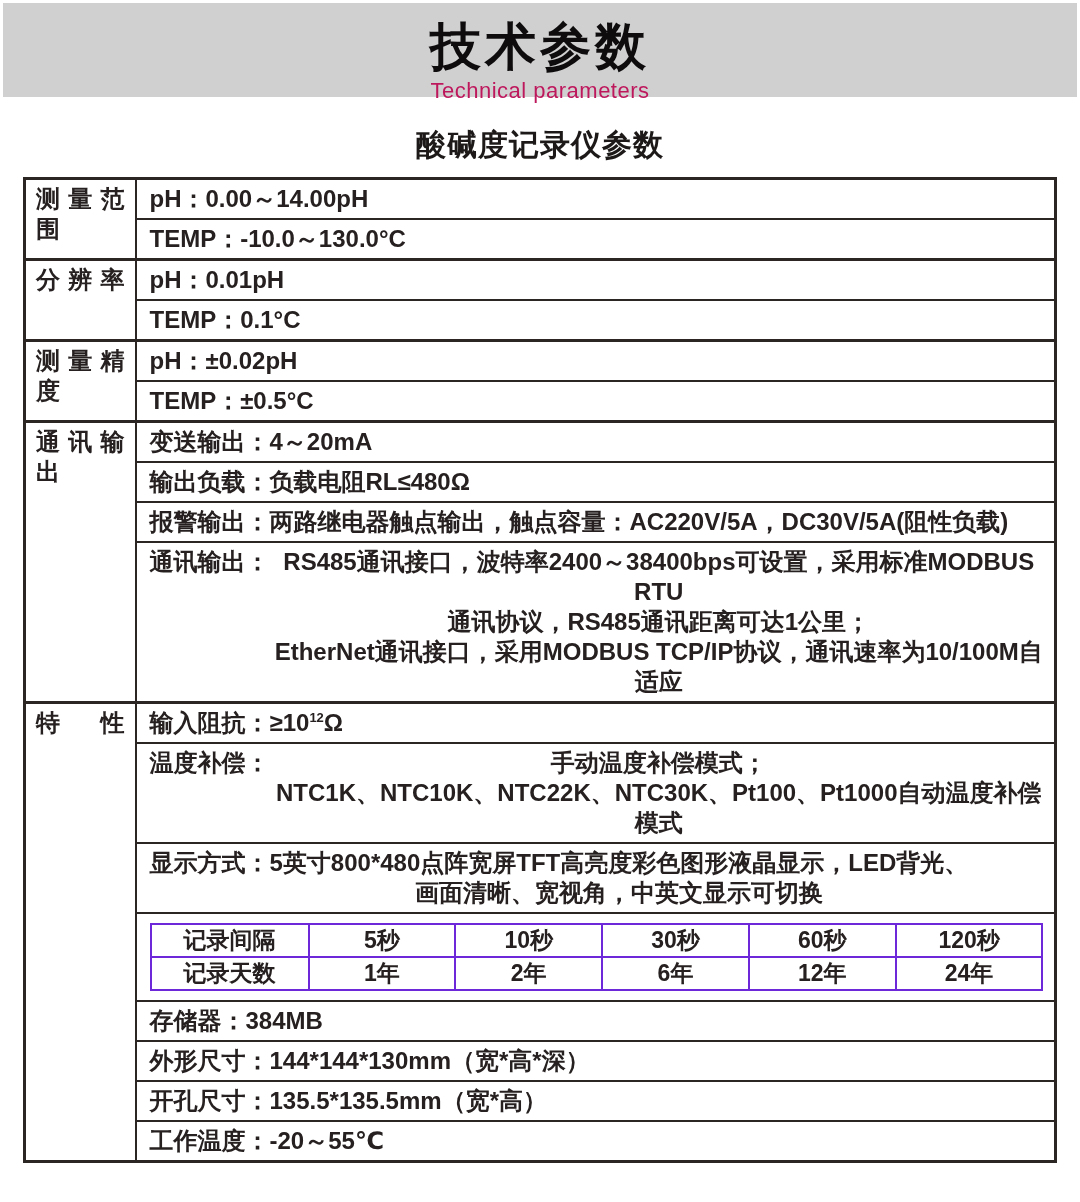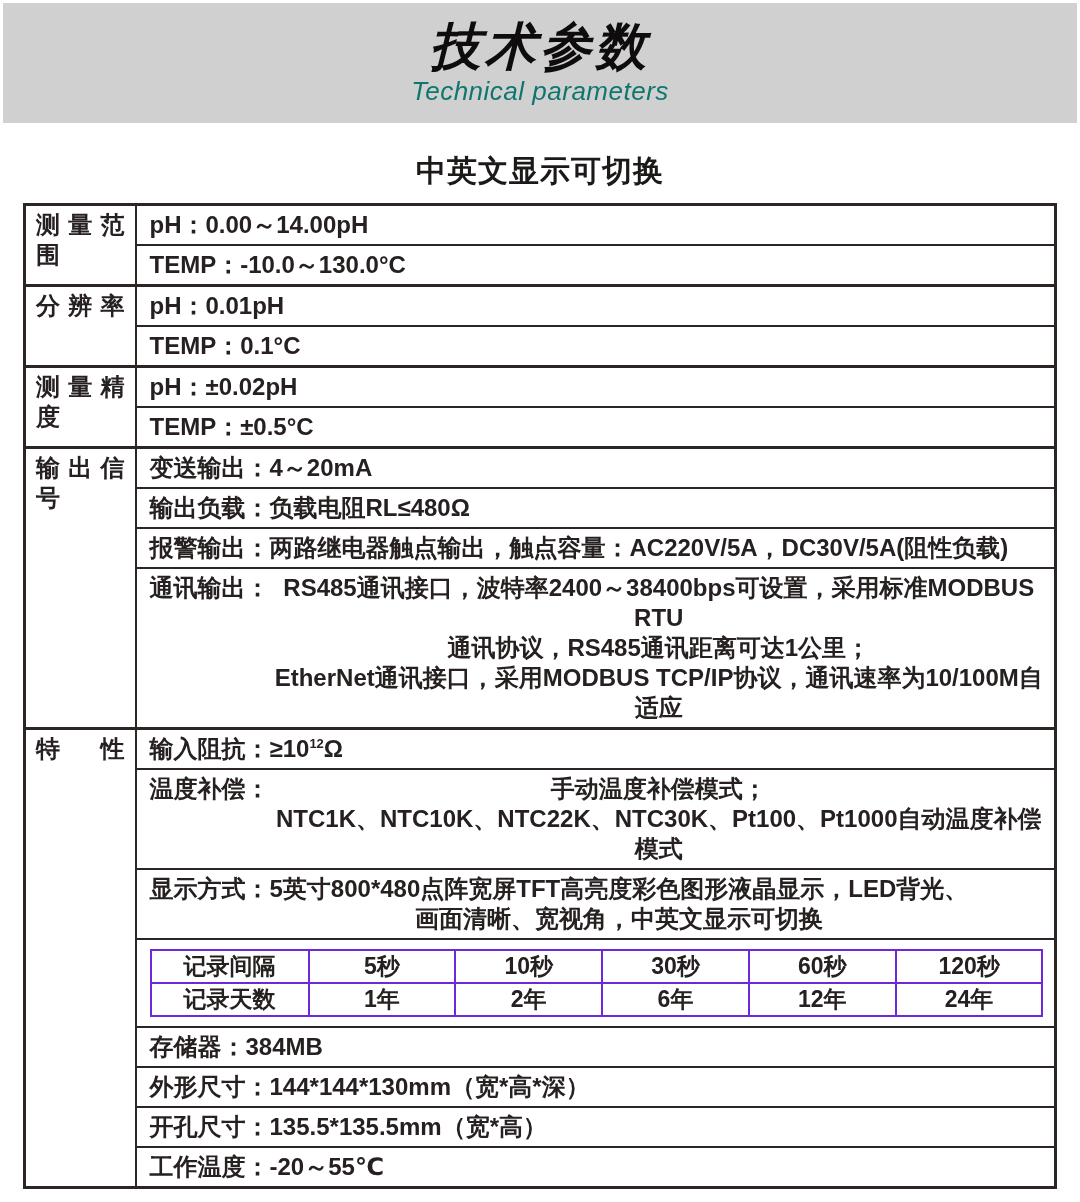--- a/index.html
+++ b/index.html
@@ -6,37 +6,36 @@
   html, body { background: #ffffff; }
   body {
     width: 1080px; height: 1202px;
     overflow: hidden;
     font-family: "Liberation Sans", "DejaVu Sans", sans-serif;
     color: #262120;
   }
   
   .banner {
     margin: 3px 3px 0 3px;
-    height: 120px;
+    height: 94px;
     background: #d1d0d0;
     text-align: center;
     padding-top: 15px;
-    font-style: italic;
   }
   .banner-title {
     font-size: 51px;
     font-weight: 900;
     color: #0e0c0c;
     letter-spacing: 4px;
     line-height: 58px;
   }
   .banner-subtitle {
-    font-size: 26px;
+    font-size: 22px;
     font-weight: 400;
-    color: #0f766e;
+    color: #be185d;
     letter-spacing: 0.5px;
     line-height: 30px;
     text-align: center;
   }
   
   .section-title {
     margin-top: 28px;
     text-align: center;
     font-size: 30px;
     font-weight: 700;
@@ -98,21 +97,21 @@
   .inner-table col.cn { width: 146.8px; }
 </style>
 </head>
 <body>
 
 <div class="banner">
   <div class="banner-title">技术参数</div>
   <div class="banner-subtitle">Technical parameters</div>
 </div>
 
-<div class="section-title">中英文显示可切换</div>
+<div class="section-title">酸碱度记录仪参数</div>
 
 <table class="spec-table">
   <colgroup>
       <col style="width:111px">
       <col>
     </colgroup>
   <tbody>
 
     <tr>
       <td class="label-cell" rowspan="2">测量范围</td>
@@ -132,21 +131,21 @@
 
     <tr class="group-start">
       <td class="label-cell" rowspan="2">测量精度</td>
       <td class="value-cell">pH：±0.02pH</td>
     </tr>
     <tr>
       <td class="value-cell">TEMP：±0.5°C</td>
     </tr>
 
     <tr class="group-start">
-      <td class="label-cell" rowspan="4">输出信号</td>
+      <td class="label-cell" rowspan="4">通讯输出</td>
       <td class="value-cell">
         <div class="spec">
           <span class="spec-label">变送输出：</span>
           <span class="spec-value">4～20mA</span>
         </div>
       </td>
     </tr>
     <tr>
       <td class="value-cell">
         <div class="spec">

